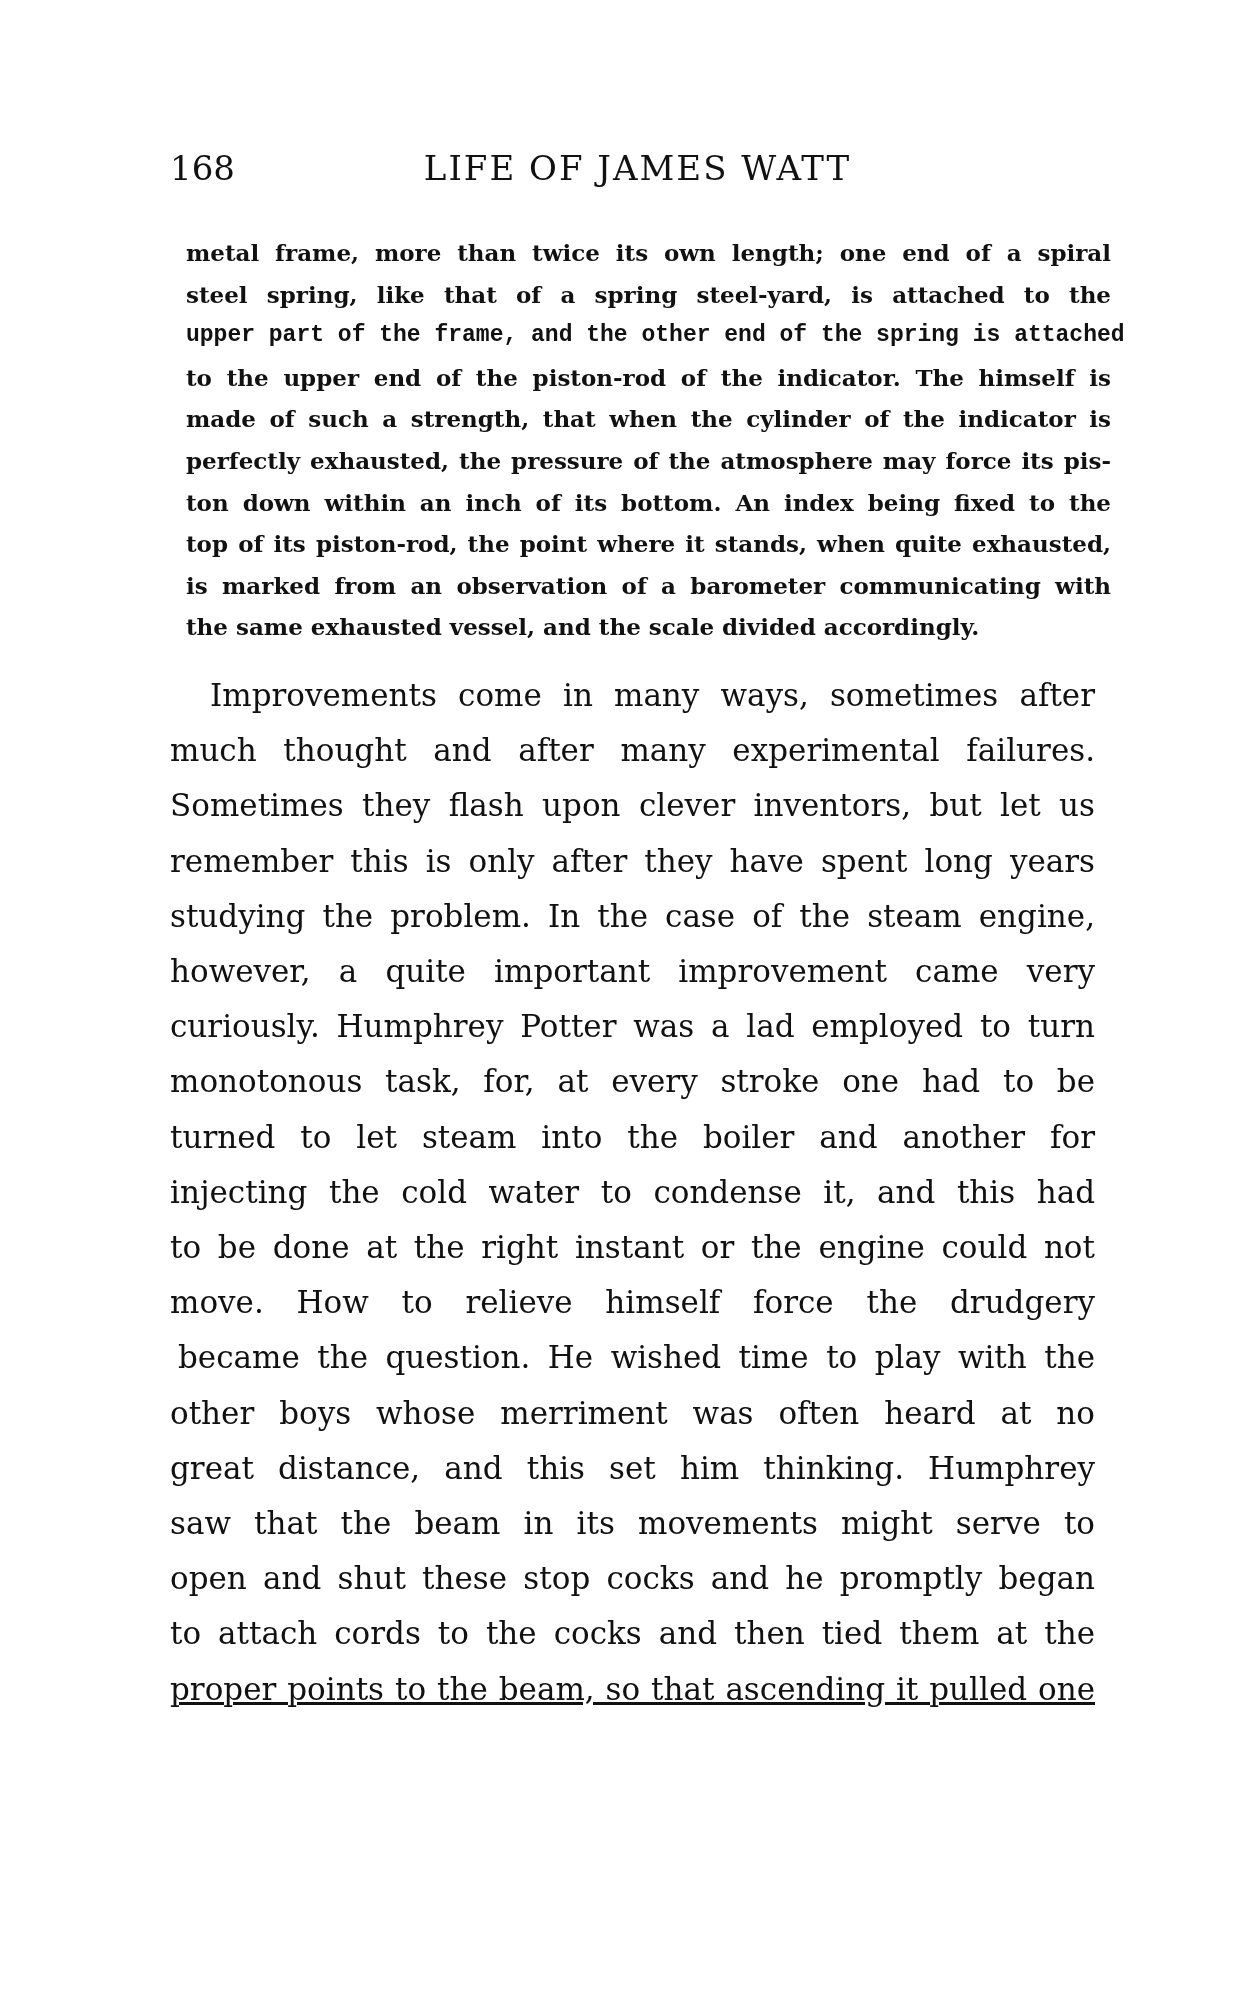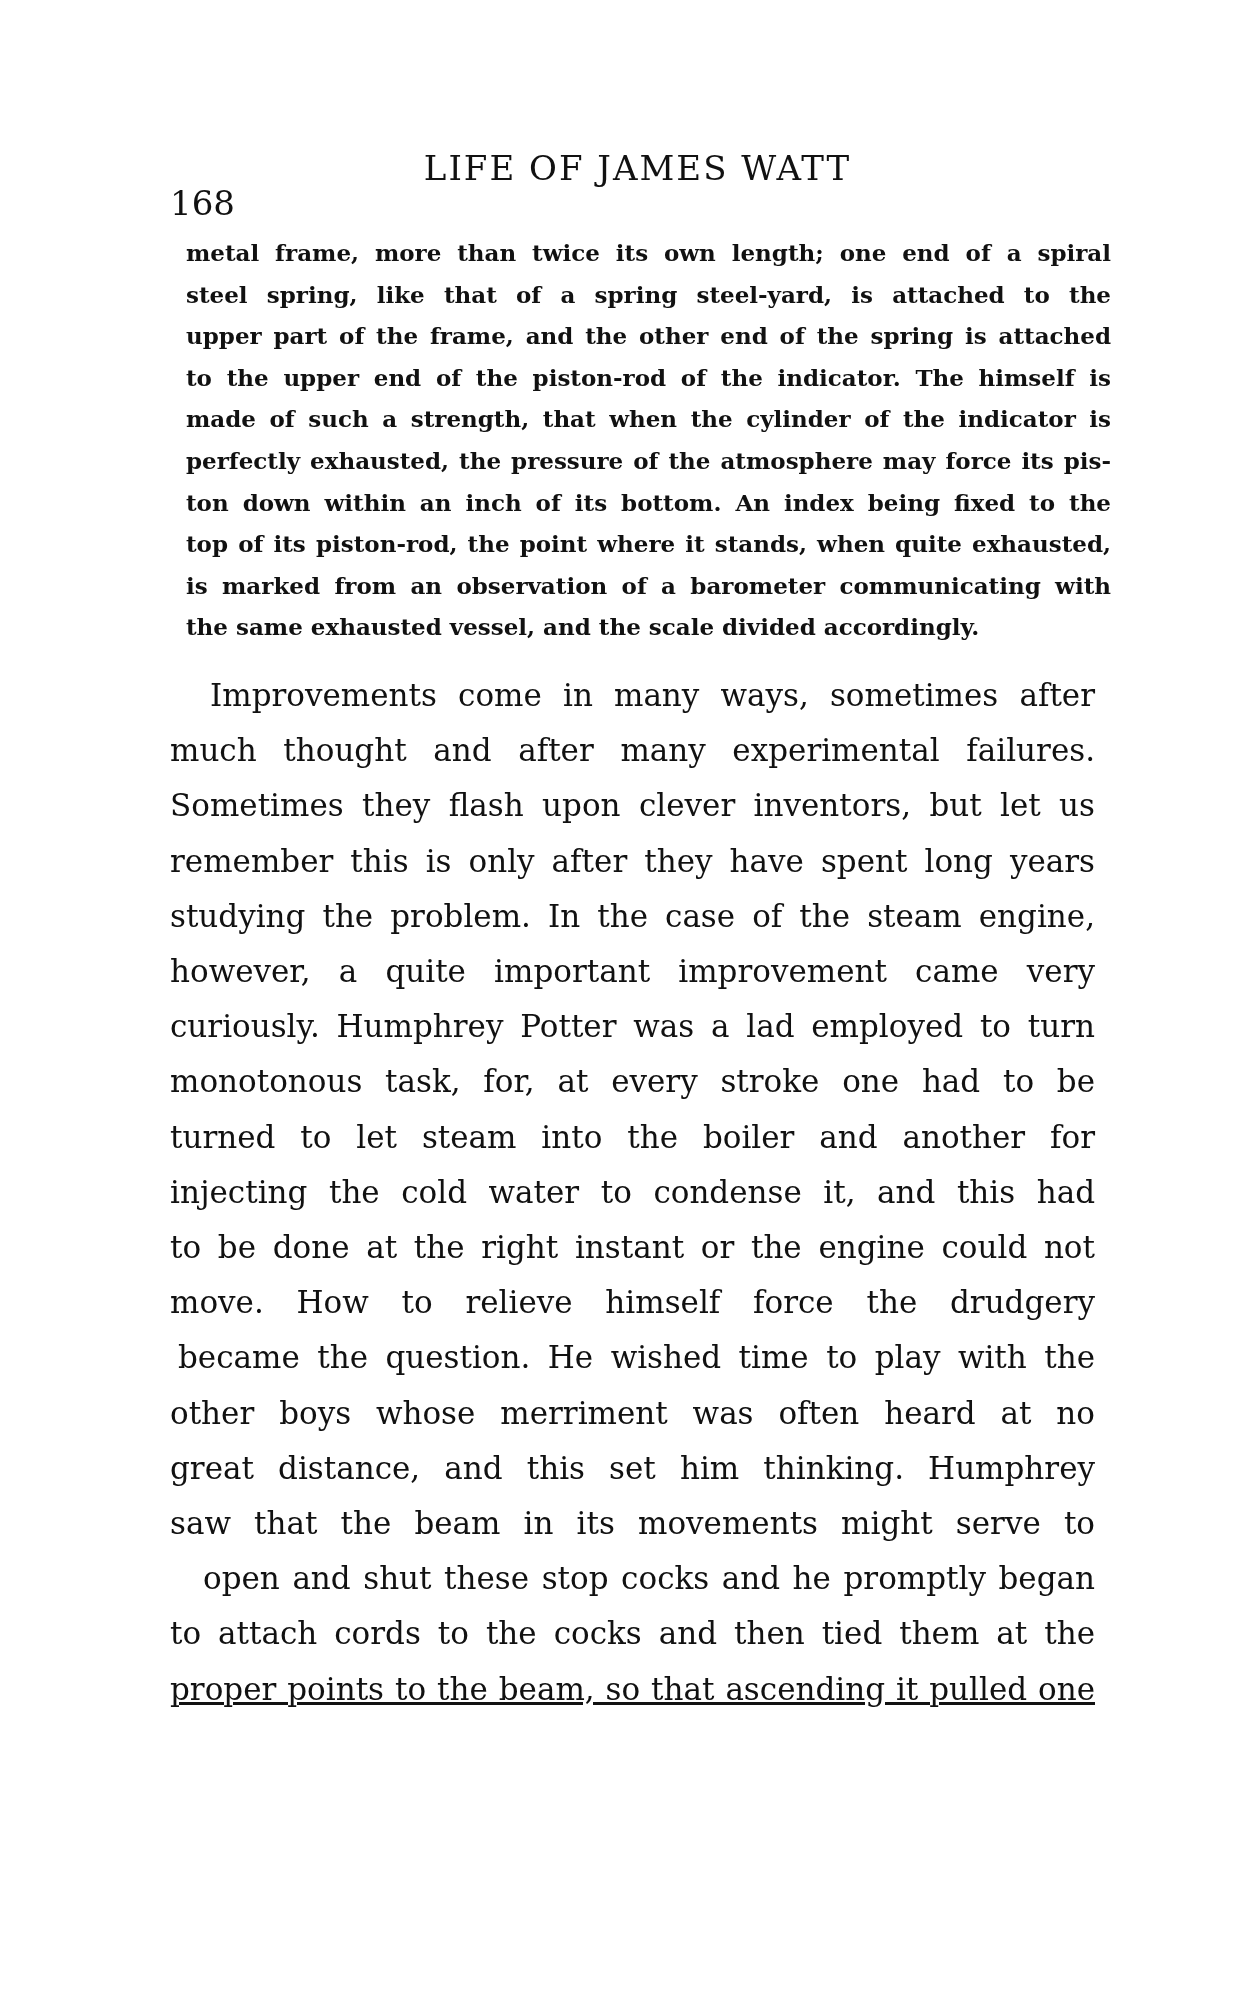--- a/index.html
+++ b/index.html
@@ -1,37 +1,37 @@
 <!DOCTYPE html>
 <html><head>
 <meta charset="utf-8">
 <style>
   html, body { margin:0; padding:0; background:#ffffff; }
   body { width:1241px; height:2008px; position:relative; overflow:hidden; color:#111; font-family:"DejaVu Serif", serif; }
   .header { position:absolute; top:148px; left:170px; width:925px; height:40px; }
-  .page-number { position:absolute; left:0; top:0; font-size:34px; line-height:40px;margin-top:35px; }
+  .page-number { position:absolute; left:0; top:0; font-size:34px; line-height:40px; }
   .running-title { position:absolute; left:0; right:0; top:0; text-align:center; font-size:34px; line-height:40px; letter-spacing:2px; padding-left:10px; }
   .extract { position:absolute; top:232px; left:186px; width:925px; font-size:23px; line-height:41.6px; font-weight:bold; }
   .body-text { position:absolute; top:668px; left:170px; width:925px; font-size:31px; line-height:55.2px; }
   .line { display:block; white-space:nowrap; text-align:justify; text-align-last:justify; }
   .line.last { text-align-last:left; }
   .indent { padding-left:40px; }
 </style>
 </head>
 <body>
 
 <div class="header">
   <span class="page-number">168</span>
   <span class="running-title">LIFE OF JAMES WATT</span>
 </div>
 
 <div class="extract">
   <span class="line" style="white-space: nowrap;">metal frame, more than twice its own length; one end of a spiral</span>
   <span class="line" style="white-space: nowrap;">steel spring, like that of a spring steel-yard, is attached to the</span>
-  <span class="line" style="white-space: nowrap;">upper part of the frame, and the other end of the spring is attached</span>
+  <span class="line" style="white-space: nowrap; font-family: Liberation Mono, monospace;">upper part of the frame, and the other end of the spring is attached</span>
   <span class="line" style="white-space: nowrap;">to the upper end of the piston-rod of the indicator.  The himself is</span>
   <span class="line" style="white-space: nowrap;">made of such a strength, that when the cylinder of the indicator is</span>
   <span class="line" style="white-space: nowrap;">perfectly exhausted, the pressure of the atmosphere may force its pis-</span>
   <span class="line" style="white-space: nowrap;">ton down within an inch of its bottom.  An index being fixed to the</span>
   <span class="line" style="white-space: nowrap;">top of its piston-rod, the point where it stands, when quite exhausted,</span>
   <span class="line" style="white-space: nowrap;">is marked from an observation of a barometer communicating with</span>
   <span class="line last" style="white-space: nowrap;">the same exhausted vessel, and the scale divided accordingly.</span>
 </div>
 
 <div class="body-text">
@@ -44,16 +44,16 @@
   <span class="line" style="white-space: nowrap;">curiously.  Humphrey Potter was a lad employed to turn</span>
   <span class="line" style="white-space: nowrap;">monotonous task, for, at every stroke one had to be</span>
   <span class="line" style="white-space: nowrap;">turned to let steam into the boiler and another for</span>
   <span class="line" style="white-space: nowrap;">injecting the cold water to condense it, and this had</span>
   <span class="line" style="white-space: nowrap;">to be done at the right instant or the engine could not</span>
   <span class="line" style="white-space: nowrap;">move.  How to relieve himself force the drudgery</span>
   <span class="line" style="white-space: nowrap; margin-left: 8px;">became the question.  He wished time to play with the</span>
   <span class="line" style="white-space: nowrap;">other boys whose merriment was often heard at no</span>
   <span class="line" style="white-space: nowrap;">great distance, and this set him thinking.  Humphrey</span>
   <span class="line" style="white-space: nowrap;">saw that the beam in its movements might serve to</span>
-  <span class="line" style="white-space: nowrap; margin-left: 33px;">open and shut these stop cocks and he promptly began</span>
+  <span class="line" style="white-space: nowrap;">open and shut these stop cocks and he promptly began</span>
   <span class="line" style="white-space: nowrap;">to attach cords to the cocks and then tied them at the</span>
   <span class="line" style="white-space: nowrap; text-decoration: underline;">proper points to the beam, so that ascending it pulled one</span>
 </div>
 
 </body></html>

